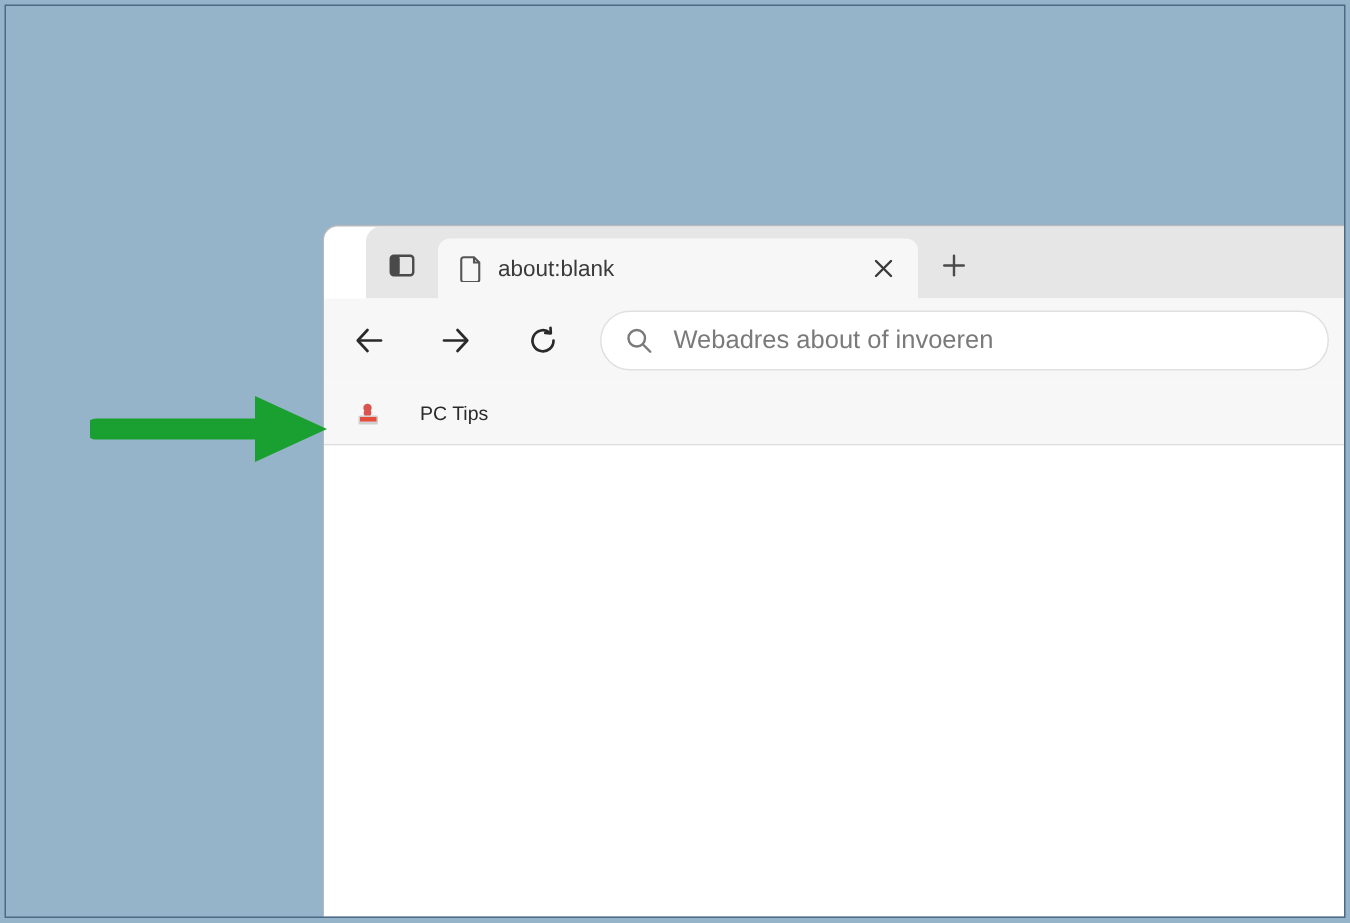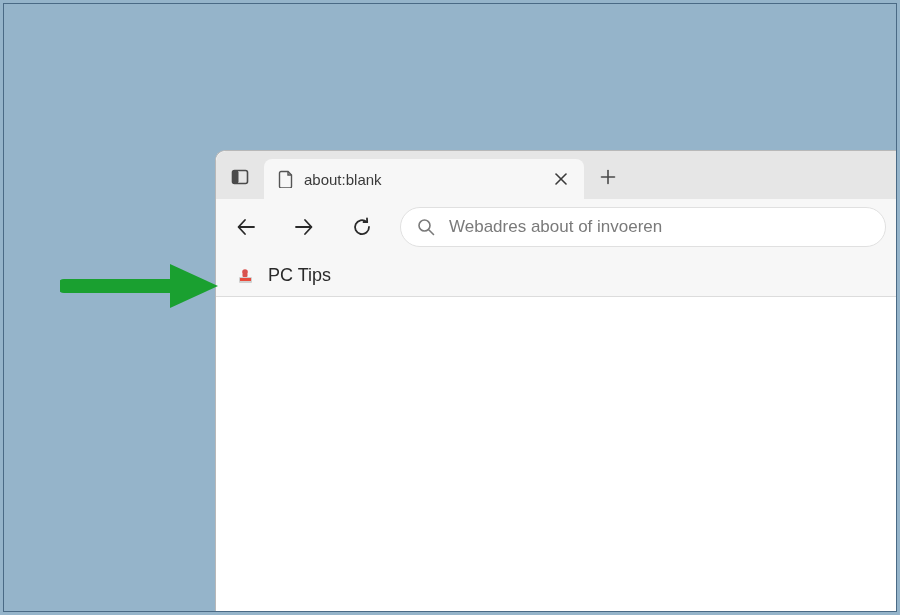--- a/index.html
+++ b/index.html
@@ -39,20 +39,21 @@
       overflow: hidden;
     }
     .tab-strip {
       height: 48px;
       background: #e6e6e6;
       display: flex;
       align-items: flex-end;
       padding: 6px 6px 0 6px;
       gap: 6px;
       border-top-left-radius: 10px;
+      margin-left: 28px;
     }
     .widget-btn {
       width: 36px;
       height: 36px;
       display: flex;
       align-items: center;
       justify-content: center;
       border-radius: 6px;
       margin-bottom: 4px;
     }
@@ -120,24 +121,24 @@
       height: 42px;
       background: #f7f7f7;
       border-bottom: 1px solid #dcdcdc;
       display: flex;
       align-items: center;
       padding: 0 14px;
     }
     .bookmark-item {
       display: flex;
       align-items: center;
-      gap: 12px;
+      gap: 24px;
       padding: 5px 8px;
       border-radius: 4px;
-      font-size: 18px;
+      font-size: 13px;
       color: #2a2a2a;
     }
     .bookmark-favicon {
       width: 18px;
       height: 18px;
       position: relative;
     }
     .content {
       flex: 1;
       background: #fff;

